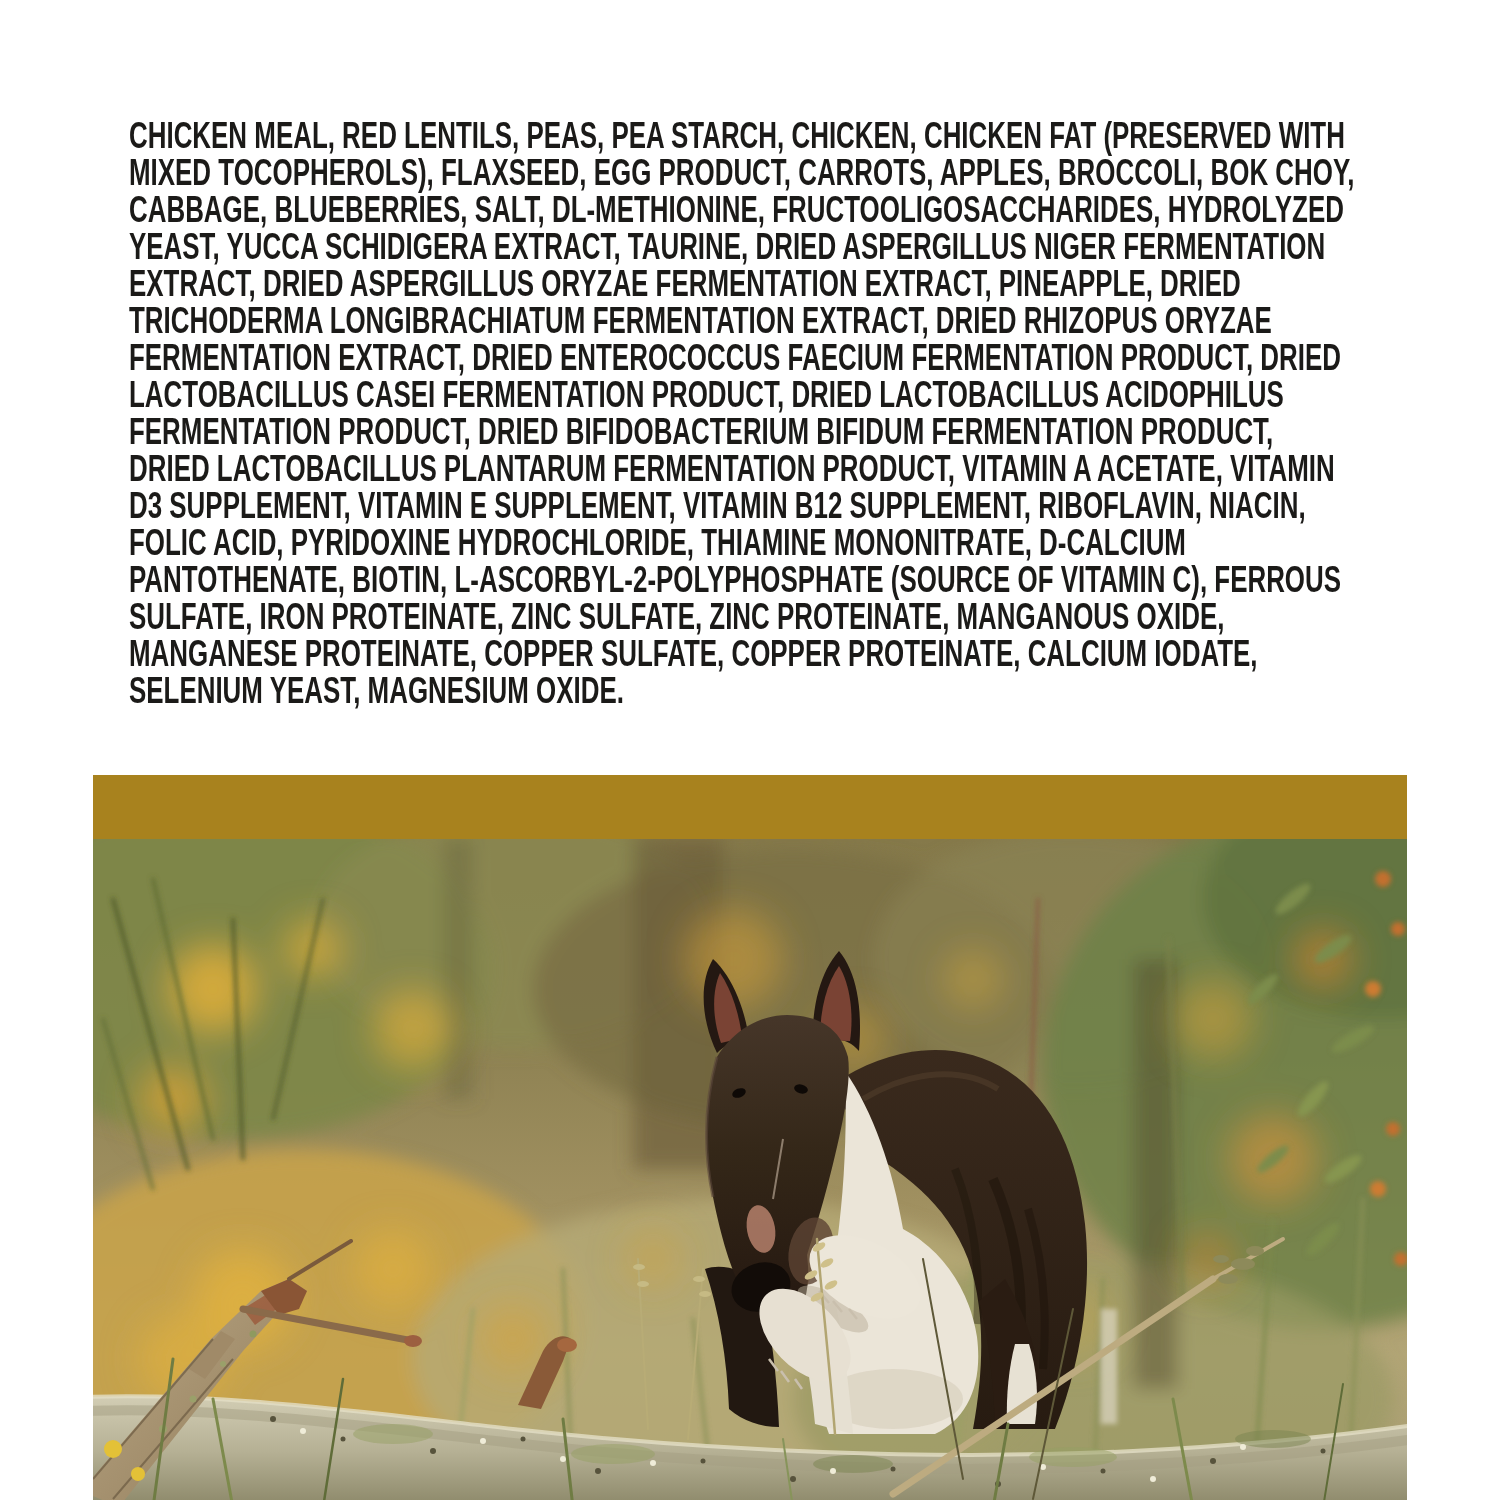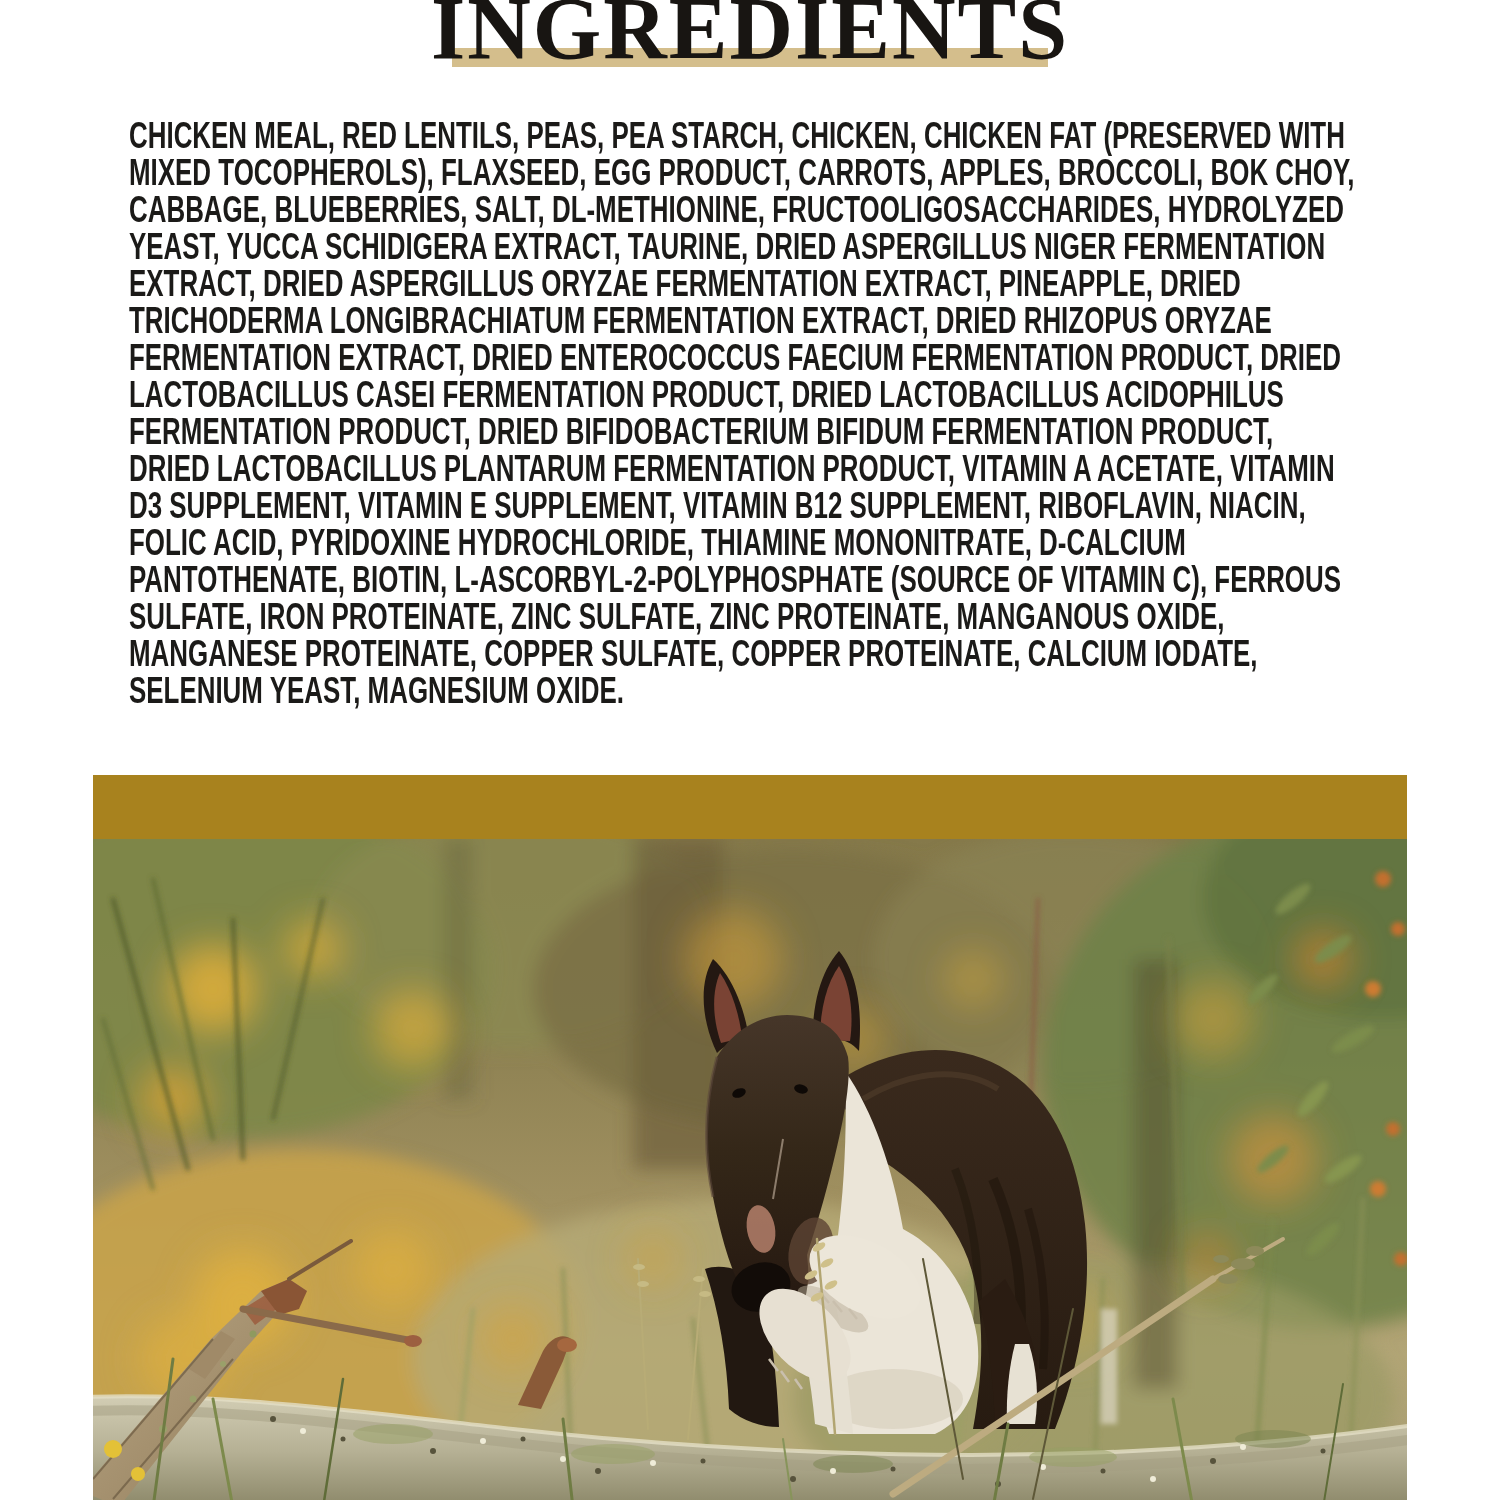--- a/index.html
+++ b/index.html
@@ -49,24 +49,20 @@
   .c-dogdark{fill:var(--dog-dark);}
   .c-dogwhite{fill:var(--dog-white);}
   .c-earinner{fill:var(--ear-inner);}
   .c-grass{stroke:var(--grass-green);}
 </style>
 </head>
 <body>
 
 <div class="page">
 
-  <header class="title-wrap">
-    <div class="title-underline"></div>
-    <h1 class="page-title">INGREDIENTS</h1>
-  </header>
 
   <section>
     <div class="ingredients-text">CHICKEN MEAL, RED LENTILS, PEAS, PEA STARCH, CHICKEN, CHICKEN FAT (PRESERVED WITH
 MIXED TOCOPHEROLS), FLAXSEED, EGG PRODUCT, CARROTS, APPLES, BROCCOLI, BOK CHOY,
 CABBAGE, BLUEBERRIES, SALT, DL-METHIONINE, FRUCTOOLIGOSACCHARIDES, HYDROLYZED
 YEAST, YUCCA SCHIDIGERA EXTRACT, TAURINE, DRIED ASPERGILLUS NIGER FERMENTATION
 EXTRACT, DRIED ASPERGILLUS ORYZAE FERMENTATION EXTRACT, PINEAPPLE, DRIED
 TRICHODERMA LONGIBRACHIATUM FERMENTATION EXTRACT, DRIED RHIZOPUS ORYZAE
 FERMENTATION EXTRACT, DRIED ENTEROCOCCUS FAECIUM FERMENTATION PRODUCT, DRIED
 LACTOBACILLUS CASEI FERMENTATION PRODUCT, DRIED LACTOBACILLUS ACIDOPHILUS

